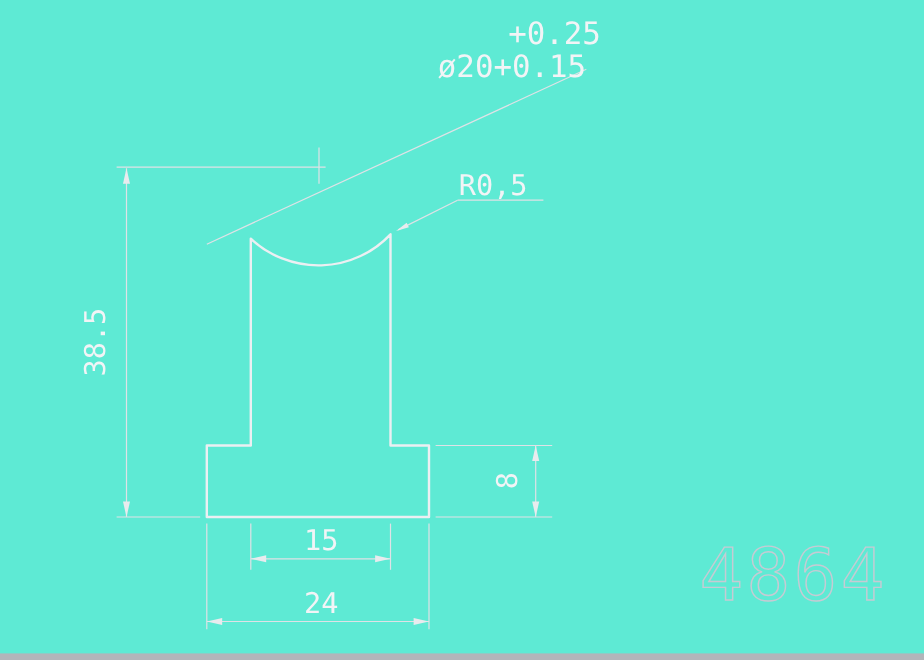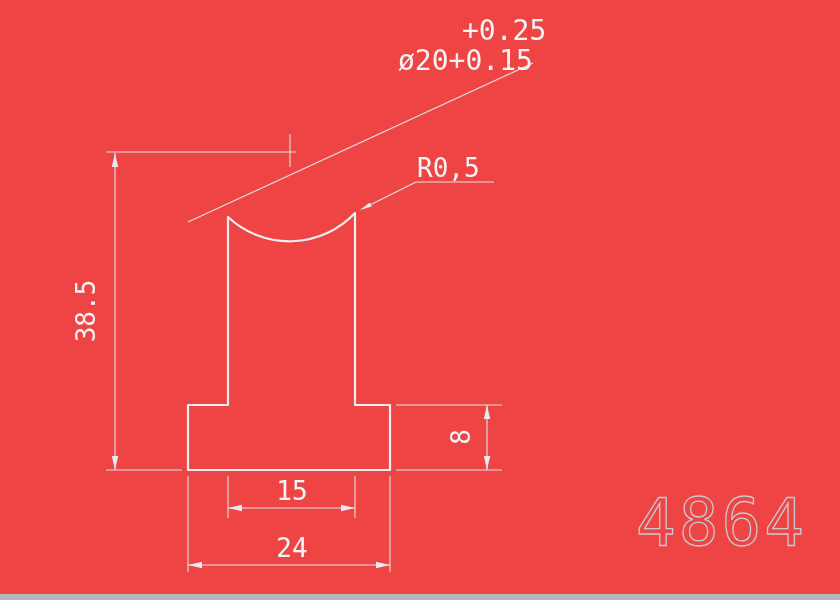--- a/index.html
+++ b/index.html
@@ -5,21 +5,21 @@
   html, body {
     margin: 0;
     padding: 0;
     background: #222933;
     font-family: "DejaVu Sans Mono", monospace;
   }
   .stage {
     position: relative;
     width: 840px;
     height: 600px;
-    background: #ef4444;
+    background: #5eead4;
     overflow: hidden;
   }
   svg { display: block; }
   .outline {
     fill: none;
     stroke: #eceff2;
     stroke-width: 2.2;
     stroke-linejoin: round;
   }
   .dimline {

